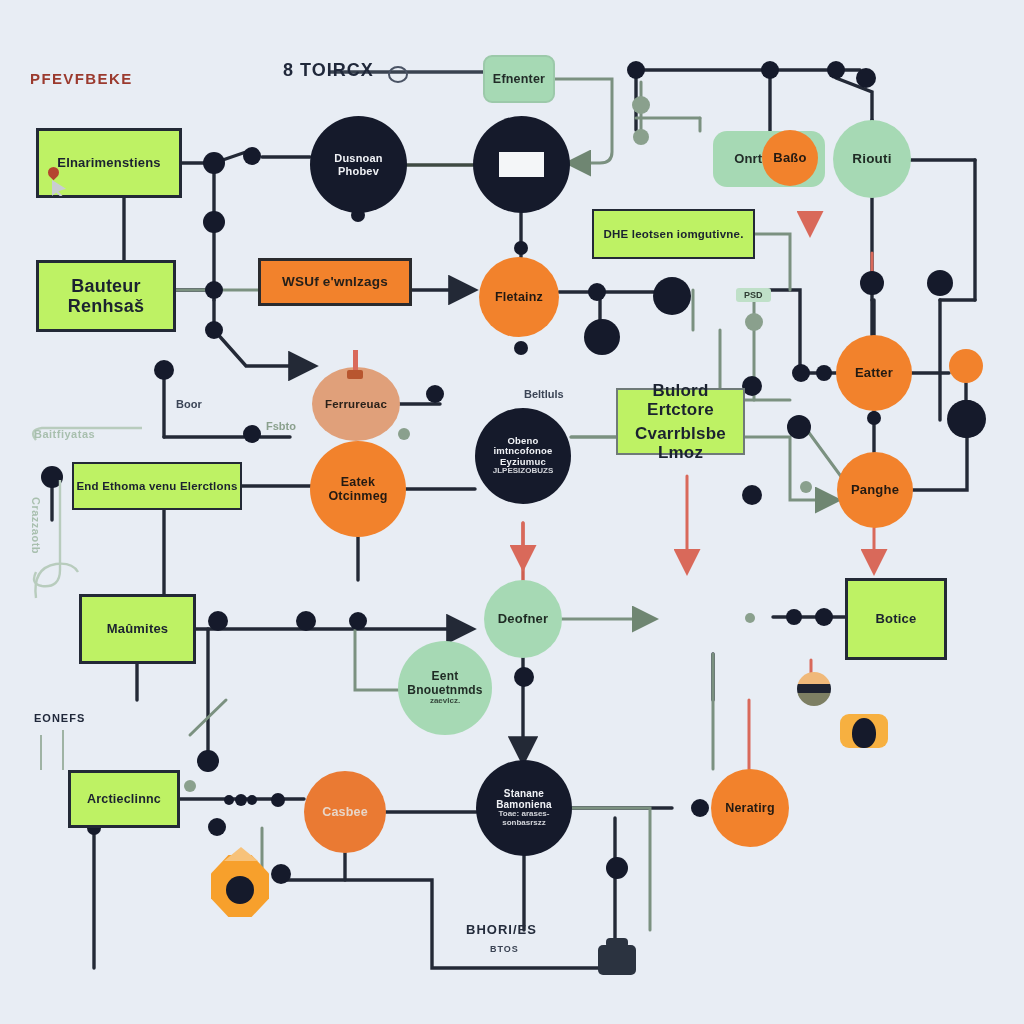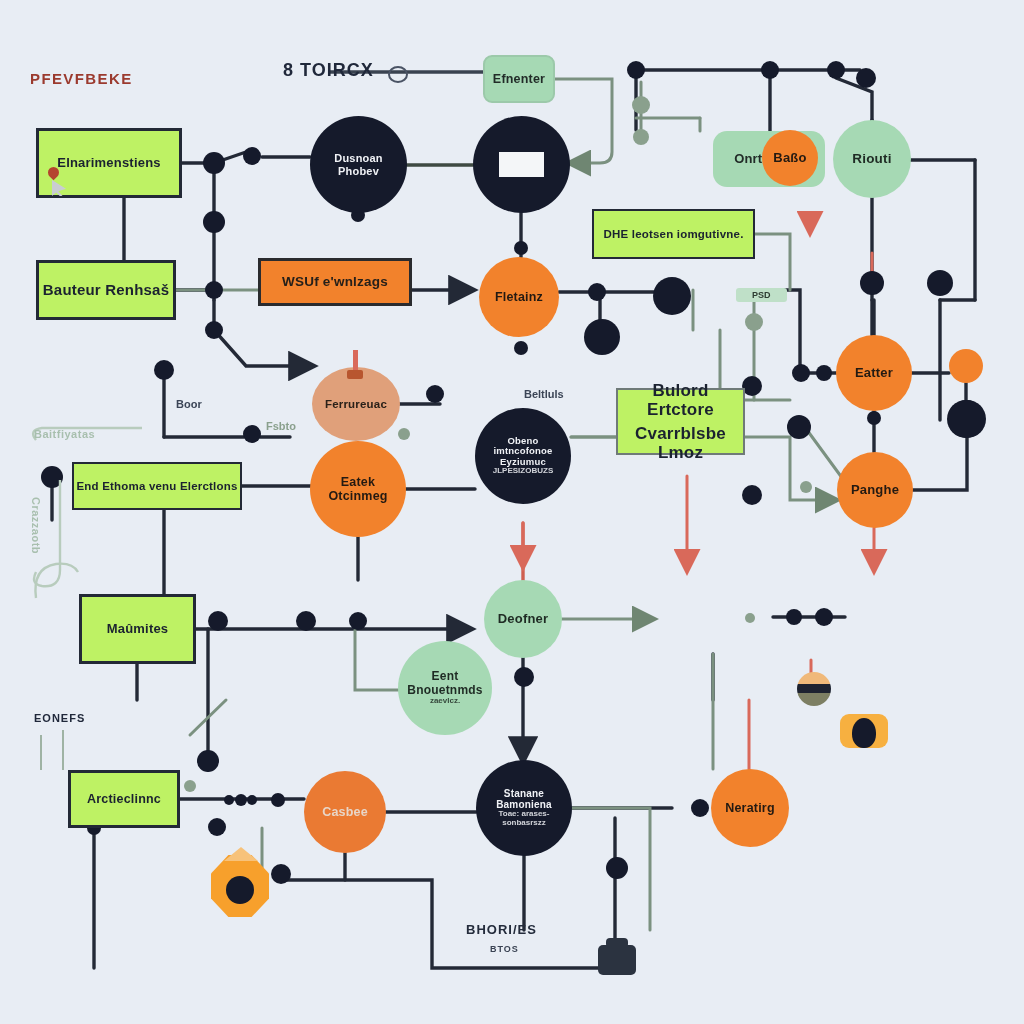--- a/index.html
+++ b/index.html
@@ -234,21 +234,21 @@
   </svg>
 
   <div class="txt title-red" style="left:30px;top:70px;">PFEVFBEKE</div>
   <div class="txt title-dark" style="left:283px;top:60px;">8 TOIRCX</div>
   <div style="position:absolute;left:388px;top:66px;width:16px;height:13px;border:2px solid #4a5364;border-radius:50%;z-index:7;"></div>
 
   <div class="node rect" style="left:36px;top:128px;width:146px;height:70px;font-size:13px;">
     <span class="lines">Elnarimenstiens</span>
   </div>
 
-  <div class="node rect" style="left:36px;top:260px;width:140px;height:60px;font-size:15px;text-align:right;">
+  <div class="node rect" style="left:36px;top:260px;width:140px;height:72px;font-size:18px;">
     <span class="lines">Bauteur Renhsaš</span>
   </div>
 
   <div class="node rect-orange" style="left:258px;top:258px;width:154px;height:48px;font-size:13.5px;">
     <span class="lines">WSUf e'wnlzags</span>
   </div>
 
   <div class="node rect-green" style="left:483px;top:55px;width:72px;height:48px;font-size:12.5px;">
     <span class="lines">Efnenter</span>
   </div>
@@ -314,20 +314,23 @@
 
   <div class="node rect" style="left:79px;top:594px;width:117px;height:70px;font-size:13px;">
     <span class="lines">Maûmites</span>
   </div>
 
   <div class="node circle c-green" style="left:484px;top:580px;width:78px;height:78px;font-size:13px;">
     <span class="lines">Deofner</span>
   </div>
 
 
+  <div class="node rect" style="left:845px;top:578px;width:102px;height:82px;font-size:13px;">
+    <span class="lines">Botice</span>
+  </div>
 
   <div class="node circle c-green" style="left:398px;top:641px;width:94px;height:94px;font-size:12px;">
     <span class="lines">
       Eent<br>Bnouetnmds
       <span class="sub">zaevlcz.</span>
     </span>
   </div>
 
   <div class="node rect" style="left:68px;top:770px;width:112px;height:58px;font-size:12.5px;">
     <span class="lines">Arctieclinnc</span>
@@ -344,21 +347,21 @@
     </span>
   </div>
 
   <div class="node circle c-orange" style="left:711px;top:769px;width:78px;height:78px;font-size:12.5px;">
     <span class="lines">Neratirg</span>
   </div>
 
   <div class="txt edge-lbl" style="left:176px;top:398px;">Boor</div>
   <div class="txt edge-lbl-g" style="left:266px;top:420px;">Fsbto</div>
   <div class="txt edge-lbl" style="left:524px;top:388px;">Beltluls</div>
-  <div class="txt" style="left:736px;top:288px;background:#bfe0c8;color:#2f3d33;font-size:9px;font-weight:bold;padding:2px 16px;border-radius:3px;">PSD</div>
+  <div class="txt" style="left:736px;top:288px;background:#bfe0c8;color:#2f3d33;font-size:9px;font-weight:bold;padding:2px 8px;border-radius:3px;">PSD</div>
 
   <div class="txt faint-g" style="left:34px;top:428px;">Baitfiyatas</div>
   <div class="txt faint-g" style="left:30px;top:497px;writing-mode:vertical-rl;">Crazzaotb</div>
   <div class="txt legend-lbl" style="left:34px;top:712px;">EONEFS</div>
   <div style="position:absolute;left:40px;top:735px;width:2px;height:35px;background:#9fb3a4;z-index:7;"></div>
   <div style="position:absolute;left:62px;top:730px;width:2px;height:40px;background:#9fb3a4;z-index:7;"></div>
 
   <svg style="position:absolute;left:24px;top:420px;width:130px;height:190px;z-index:4;" viewBox="0 0 130 190">
     <path d="M12,20 Q4,10 18,8 H118" fill="none" stroke="#b8ccbd" stroke-width="2.4"></path>
     <path d="M36,60 V150 Q36,168 18,166 Q6,164 12,152" fill="none" stroke="#b8ccbd" stroke-width="2.4"></path>

